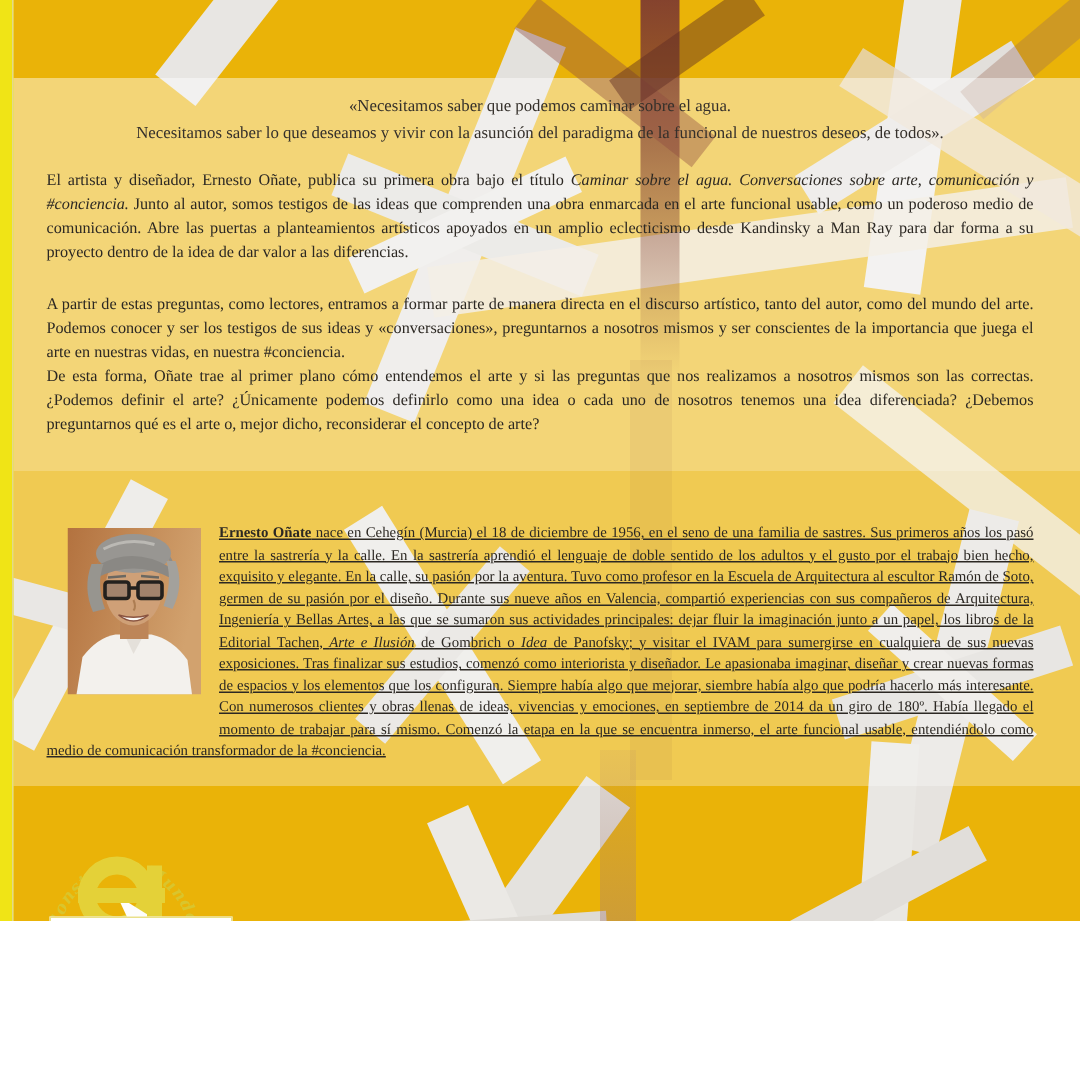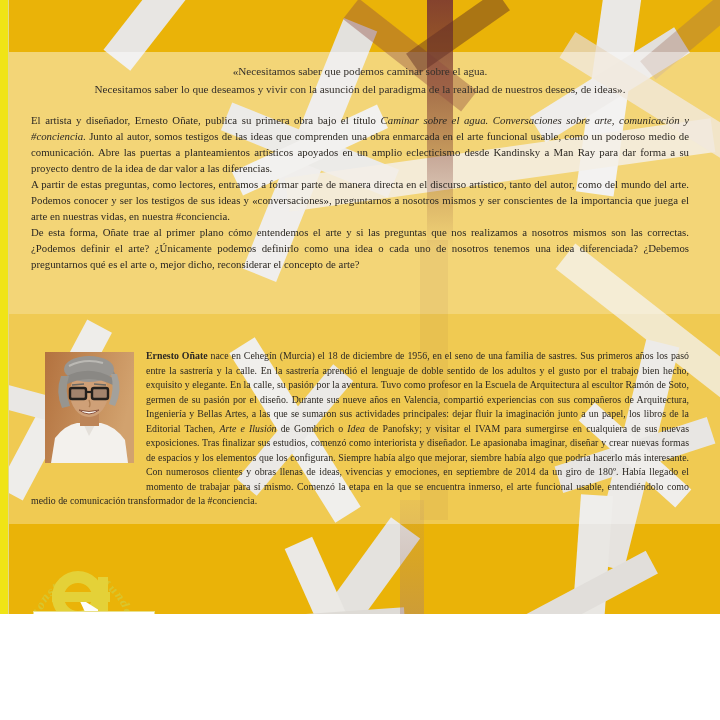--- a/index.html
+++ b/index.html
@@ -6,25 +6,25 @@
   #cover{
     position:relative; width:720px; height:614px; overflow:hidden;
     background:#eab308; font-family:"Liberation Serif", serif; color:#2c2823;padding-left:37px;
   }
   svg.bg{position:absolute; left:0; top:0; width:720px; height:720px;}
   .spine{position:absolute; left:0; top:0; width:8px; height:720px; background:#f0e416; border-right:1px solid #e3d98a;}
   .quote{position:absolute; left:31px; top:62px; width:658px; text-align:center;
          font-size:11.2px; line-height:18px; color:#35302b;}
   .synopsis{position:absolute; left:31px; top:112px; width:658px;}
   .synopsis p{margin:0; font-size:10.8px; line-height:16px; text-align:justify;}
-  .synopsis p.first{margin-bottom:0;}
+  .synopsis p.first{margin-bottom:19px;}
   .italic{font-style:italic;}
   .bold{font-weight:bold;}
   .bio{position:absolute; left:31px; top:349px; width:658px;
-       font-size:9.9px; line-height:14.5px; text-align:justify;}
+       font-size:9.9px; line-height:14.5px; text-align:justify;text-decoration:underline;}
   .photo{float:left; width:89px; height:111px; margin:3px 12px 21px 14px; display:block;}
   .logo{position:absolute; left:34px; top:549px; width:100px; height:80px;}
   .logo text{font-family:"DejaVu Serif", serif; font-style:italic; font-weight:bold;
              font-size:11px; fill:#d9c52d; letter-spacing:.5px;}
   .barcode-box{position:absolute; left:33px; top:611px; width:122px; height:65px;
                background:#ffffff; border:1px solid #e9e08a; box-sizing:border-box;
                padding:4px 6px 0 6px; z-index:3;}
   .bars{display:block; width:108px; height:30px;}
   .barcode-number{font-family:"DejaVu Sans Mono", monospace; font-size:9.5px;
                   letter-spacing:1.6px; color:#151515; margin-top:-7px;
@@ -115,21 +115,21 @@
     <rect x="420" y="240" width="28" height="280" fill="#7c3931" opacity="0.06"></rect>
     <rect x="400" y="500" width="24" height="220" fill="url(#beamBottom)"></rect>
     <rect x="338" y="662" width="150" height="24" fill="#a0746a" opacity="0.35"></rect>
     <rect x="592" y="615" width="42" height="105" fill="#f1e3de" opacity="0.8"></rect>
   </svg>
 
   <div class="spine"></div>
 
   <div class="quote">
     <div>«Necesitamos saber que podemos caminar sobre el agua.</div>
-    <div>Necesitamos saber lo que deseamos y vivir con la asunción del paradigma de la realidad de nuestros deseos, de ideas».</div>
+    <div>Necesitamos saber lo que deseamos y vivir con la asunción del paradigma de la funcional de nuestros deseos, de todos».</div>
   </div>
 
   <div class="synopsis">
     <p class="first"><span>El artista y diseñador, Ernesto Oñate, publica su primera obra bajo el título </span><span class="italic">Caminar sobre el agua. Conversaciones sobre arte, comunicación y #conciencia.</span><span> Junto al autor, somos testigos de las ideas que comprenden una obra enmarcada en el arte funcional usable, como un poderoso medio de comunicación. Abre las puertas a planteamientos artísticos apoyados en un amplio eclecticismo desde Kandinsky a Man Ray para dar forma a su proyecto dentro de la idea de dar valor a las diferencias.</span></p>
     <p>A partir de estas preguntas, como lectores, entramos a formar parte de manera directa en el discurso artístico, tanto del autor, como del mundo del arte. Podemos conocer y ser los testigos de sus ideas y «conversaciones», preguntarnos a nosotros mismos y ser conscientes de la importancia que juega el arte en nuestras vidas, en nuestra #conciencia.</p>
     <p>De esta forma, Oñate trae al primer plano cómo entendemos el arte y si las preguntas que nos realizamos a nosotros mismos son las correctas. ¿Podemos definir el arte? ¿Únicamente podemos definirlo como una idea o cada uno de nosotros tenemos una idea diferenciada? ¿Debemos preguntarnos qué es el arte o, mejor dicho, reconsiderar el concepto de arte?</p>
   </div>
 
   <div class="bio">
     <svg class="photo" viewBox="0 0 89 111" aria-hidden="true">

